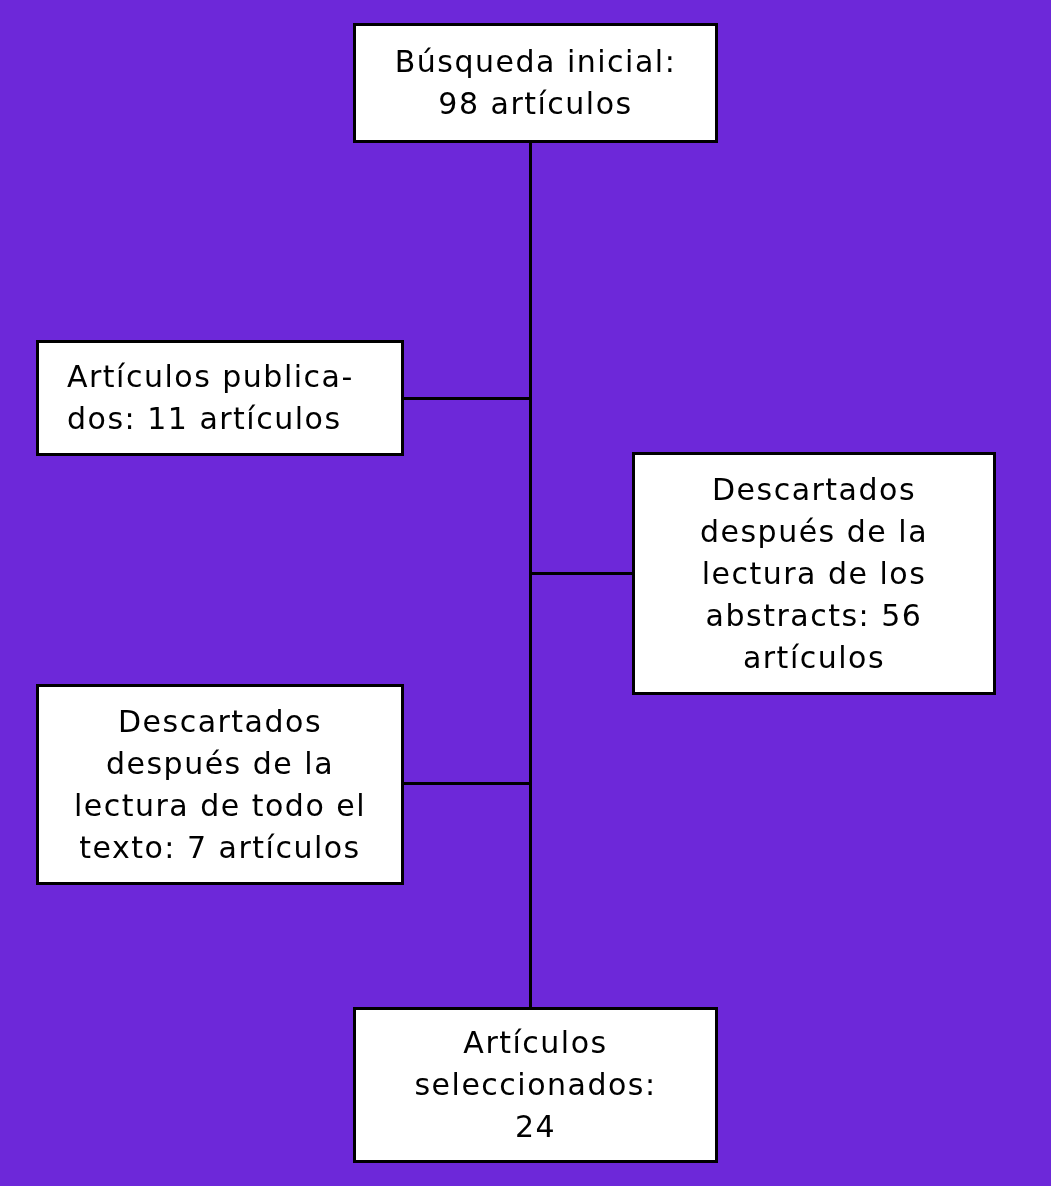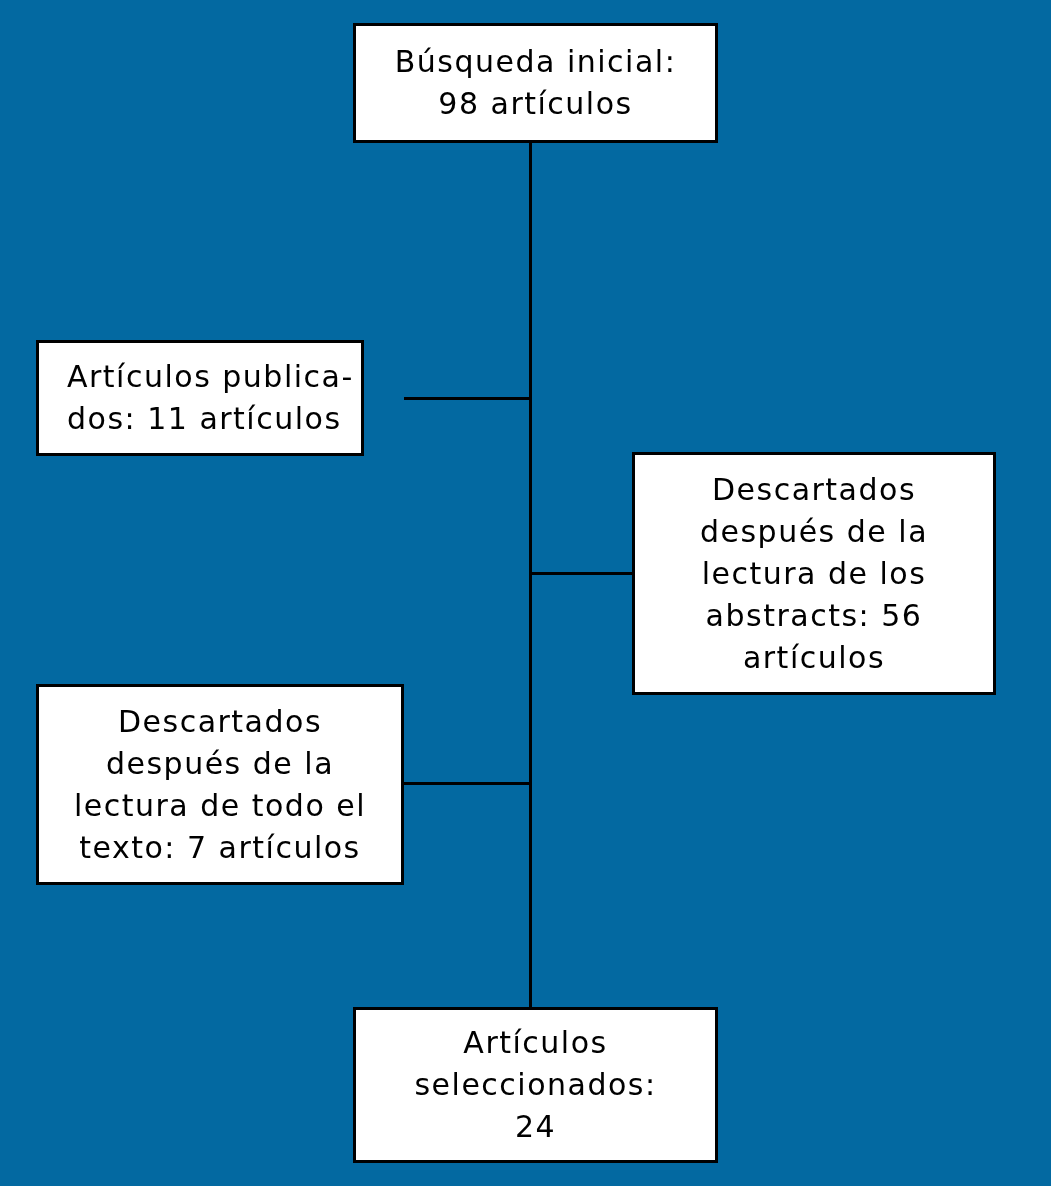--- a/index.html
+++ b/index.html
@@ -4,40 +4,40 @@
 <style>
   html, body {
     margin: 0;
     padding: 0;
     background: #ffffff;
   }
   .canvas {
     position: relative;
     width: 1051px;
     height: 1186px;
-    background: #0369a1;
+    background: #6d28d9;
     font-family: "DejaVu Sans", "Liberation Sans", sans-serif;
     color: #000000;
   }
   .box {
     position: absolute;
     box-sizing: border-box;
     border: 3px solid #000000;
     background: #ffffff;
     display: flex;
     align-items: center;
     justify-content: center;
     text-align: center;
     white-space: pre-line;
     font-size: 30px;
     line-height: 42px;
     letter-spacing: 1.5px;
   }
   .box-initial      { left: 353px; top: 23px;   width: 365px; height: 120px; }
-  .box-published    { left: 36px;  top: 340px;  width: 328px; height: 116px;
+  .box-published    { left: 36px;  top: 340px;  width: 368px; height: 116px;
                       justify-content: flex-start; text-align: left; padding-left: 28px; }
   .box-abstracts    { left: 632px; top: 452px;  width: 364px; height: 243px; }
   .box-fulltext     { left: 36px;  top: 684px;  width: 368px; height: 201px; }
   .box-selected     { left: 353px; top: 1007px; width: 365px; height: 156px; }
 
   .line {
     position: absolute;
     background: #000000;
   }
   .vline-main { left: 529px; top: 143px; width: 3px;  height: 864px; }

